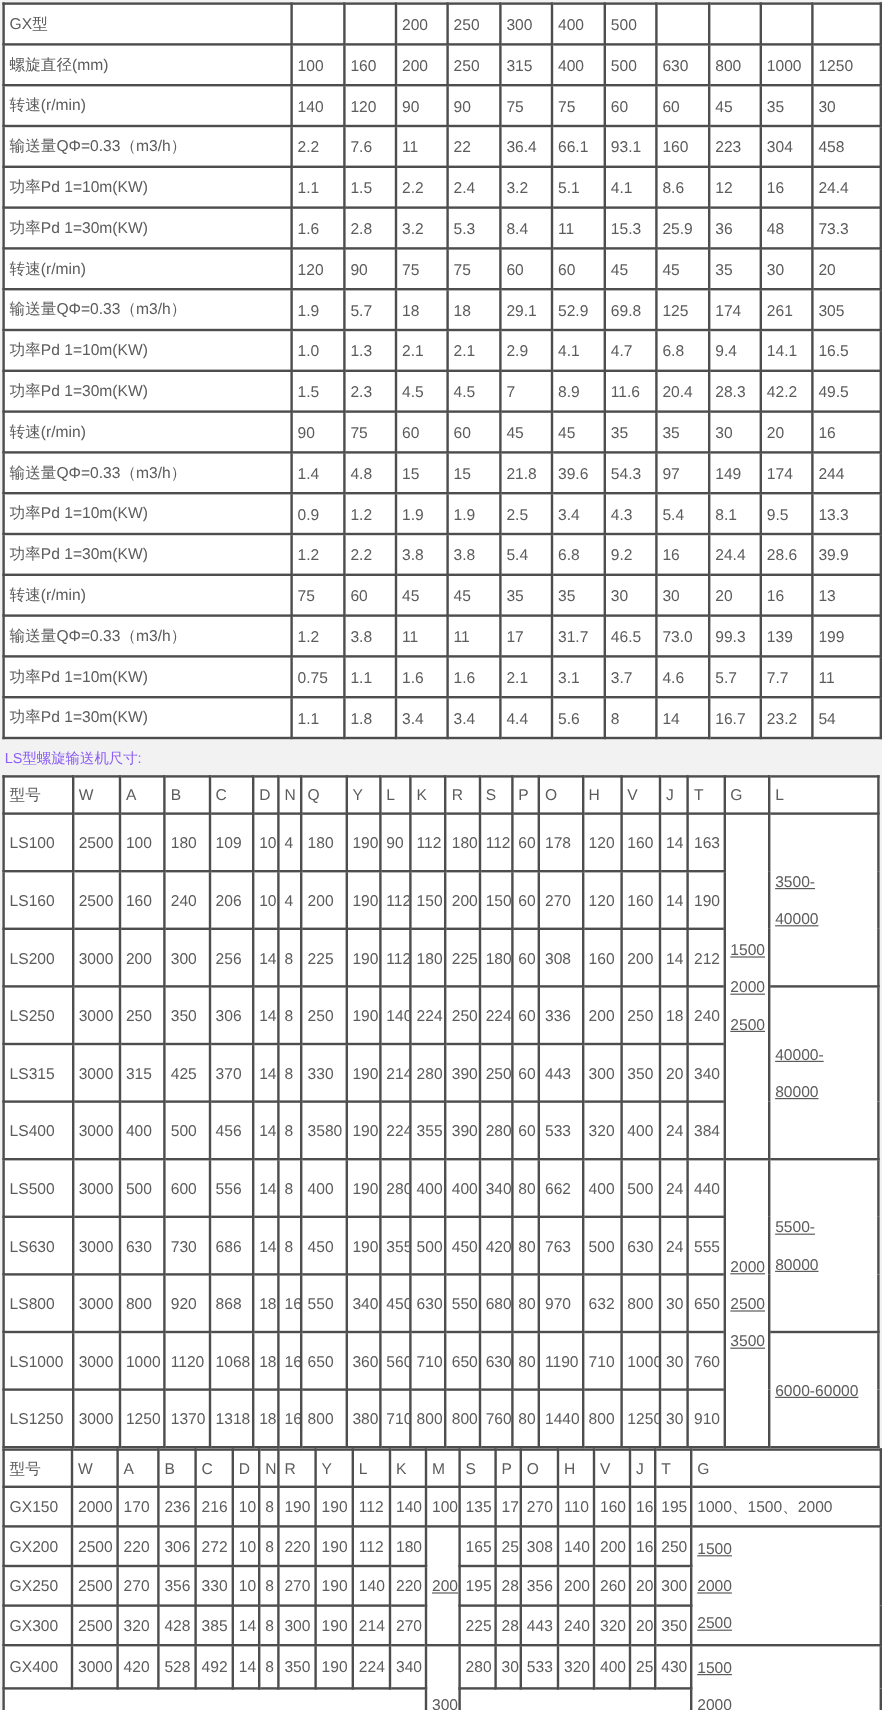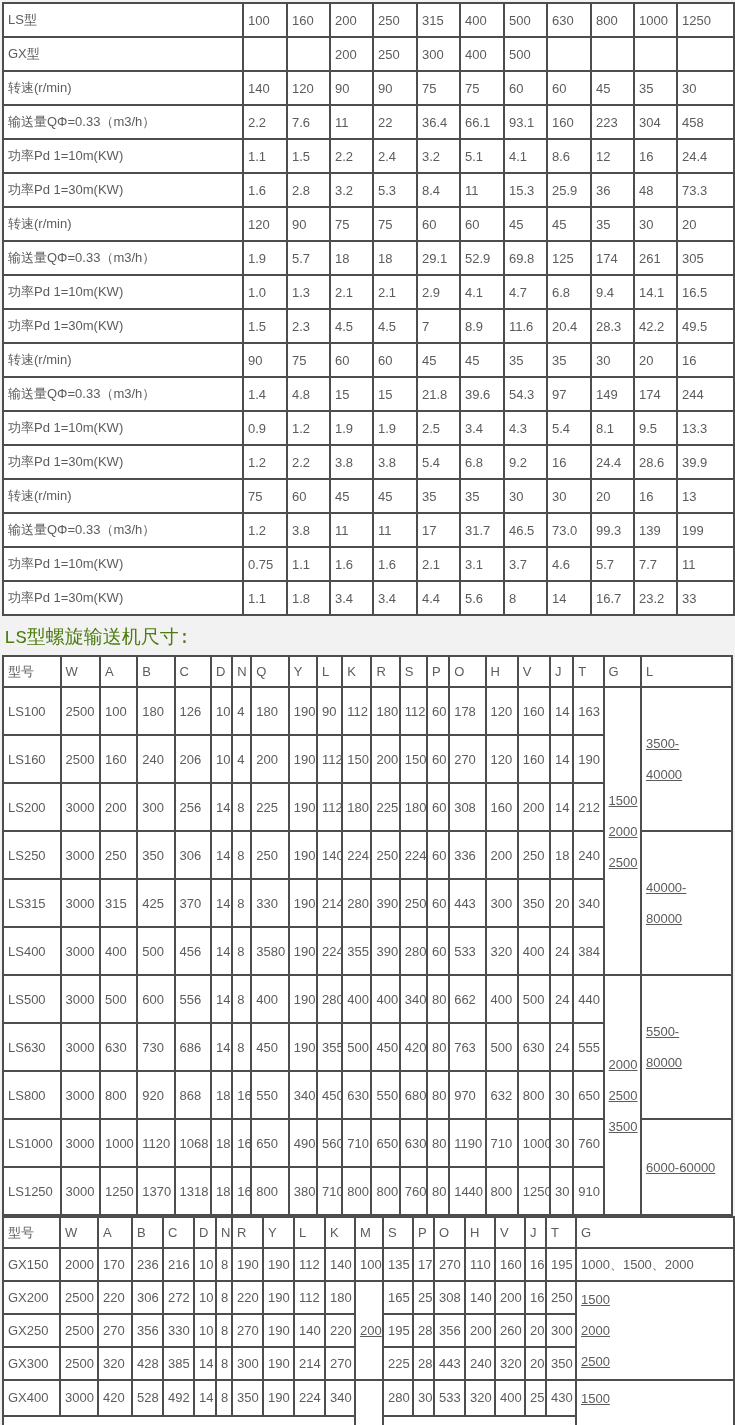--- a/index.html
+++ b/index.html
@@ -26,24 +26,23 @@
     overflow:hidden;
     white-space:nowrap;
   }
   .spec tr{height:34px;}
   .ls thead tr,.gx thead tr{height:31px;padding-left:12px;}
   .ls tbody tr{height:48px;}
   .gx tbody tr{height:33px;}
   .gx tr.tail{height:59px;}
   .ml{white-space:pre-line;line-height:31px;text-decoration:underline;}
   .sec-title{
-    font-size:19px;
-    color:#4d7c0f;
+    font-size:12px;
+    color:#8b5cf6;
     padding:8px 0 5px 2px;
-    font-family:Liberation Mono, monospace;
   }
 </style>
 </head>
 <body>
 
 <div>
 
   <table class="spec">
     <colgroup>
         <col style="width: 240px;">
@@ -54,46 +53,46 @@
         <col style="width: 43px;">
         <col style="width: 44px;">
         <col style="width: 43px;">
         <col style="width: 44px;">
         <col style="width: 43px;">
         <col style="width: 43px;">
         <col style="width: 57px;">
       </colgroup>
     <tbody>
         <tr>
-          <td>LS型</td>
+          <td>GX型</td>
+          <td></td>
+          <td></td>
+          <td>200</td>
+          <td>250</td>
+          <td>300</td>
+          <td>400</td>
+          <td>500</td>
+          <td></td>
+          <td></td>
+          <td></td>
+          <td></td>
+        </tr>
+        <tr>
+          <td>螺旋直径(mm)</td>
           <td>100</td>
           <td>160</td>
           <td>200</td>
           <td>250</td>
           <td>315</td>
           <td>400</td>
           <td>500</td>
           <td>630</td>
           <td>800</td>
           <td>1000</td>
           <td>1250</td>
-        </tr>
-        <tr>
-          <td>GX型</td>
-          <td></td>
-          <td></td>
-          <td>200</td>
-          <td>250</td>
-          <td>300</td>
-          <td>400</td>
-          <td>500</td>
-          <td></td>
-          <td></td>
-          <td></td>
-          <td></td>
         </tr>
         <tr>
           <td>转速(r/min)</td>
           <td>140</td>
           <td>120</td>
           <td>90</td>
           <td>90</td>
           <td>75</td>
           <td>75</td>
           <td>60</td>
@@ -303,21 +302,21 @@
           <td>1.1</td>
           <td>1.8</td>
           <td>3.4</td>
           <td>3.4</td>
           <td>4.4</td>
           <td>5.6</td>
           <td>8</td>
           <td>14</td>
           <td>16.7</td>
           <td>23.2</td>
-          <td>33</td>
+          <td>54</td>
         </tr>
       </tbody>
   </table>
 
   <div class="sec-title">LS型螺旋输送机尺寸:</div>
 
   <table class="ls">
     <colgroup>
         <col style="width: 57px;">
         <col style="width: 39px;">
@@ -365,21 +364,21 @@
           <th>G</th>
           <th>L</th>
         </tr>
       </thead>
     <tbody>
         <tr>
           <td>LS100</td>
           <td>2500</td>
           <td>100</td>
           <td>180</td>
-          <td>126</td>
+          <td>109</td>
           <td>10</td>
           <td>4</td>
           <td>180</td>
           <td>190</td>
           <td>90</td>
           <td>112</td>
           <td>180</td>
           <td>112</td>
           <td>60</td>
           <td>178</td>
@@ -570,21 +569,21 @@
         </tr>
         <tr>
           <td>LS1000</td>
           <td>3000</td>
           <td>1000</td>
           <td>1120</td>
           <td>1068</td>
           <td>18</td>
           <td>16</td>
           <td>650</td>
-          <td>490</td>
+          <td>360</td>
           <td>560</td>
           <td>710</td>
           <td>650</td>
           <td>630</td>
           <td>80</td>
           <td>1190</td>
           <td>710</td>
           <td>1000</td>
           <td>30</td>
           <td>760</td>

